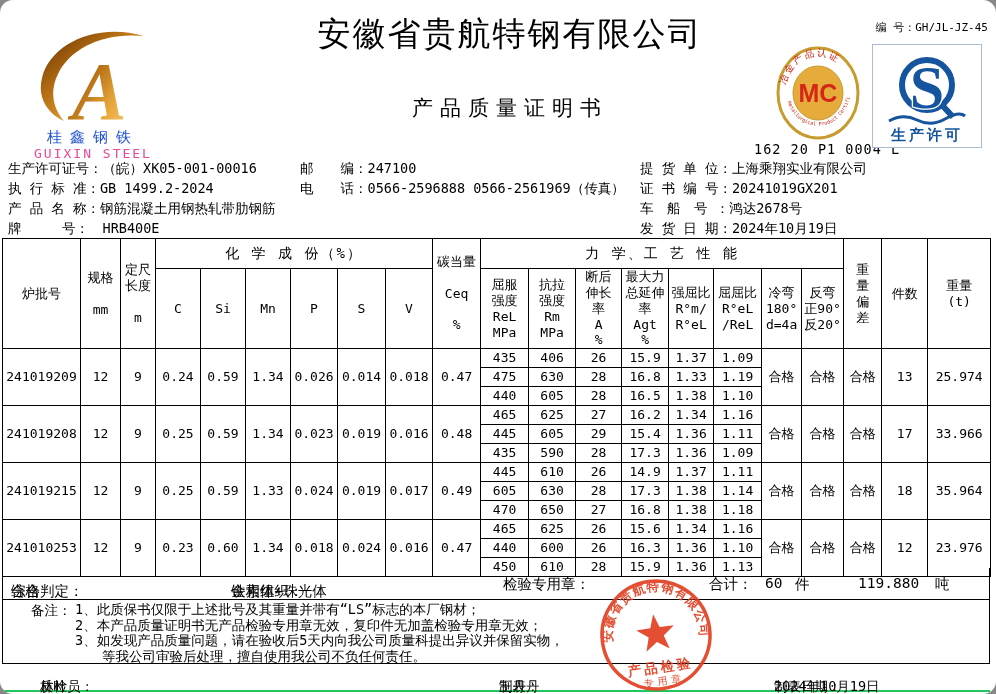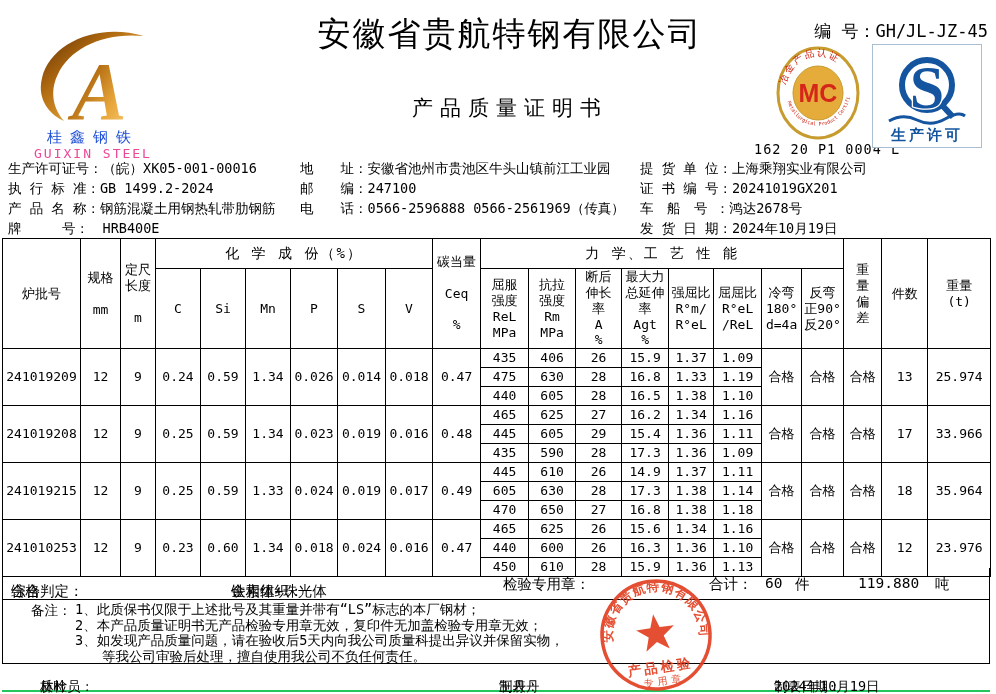--- a/index.html
+++ b/index.html
@@ -1,24 +1,24 @@
 <!DOCTYPE html>
 <html><head>
 <meta charset="utf-8">
 <style>
   * { box-sizing: border-box; margin: 0; padding: 0; }
   body { background: #888; font-family: "DejaVu Sans Mono", "Liberation Mono", monospace; }
-  .doc { position: relative; width: 996px; height: 694px; background: #fff; color: #000; overflow: hidden; }
+  .doc { position: relative; width: 996px; height: 694px; background: #fff; color: #000; overflow: hidden; border-radius: 13px; }
 
   
   .company-title { position: absolute; top: 12px; left: 250px; width: 520px; text-align: center;
     font-family: "Liberation Serif", "DejaVu Serif", serif; font-size: 33px; letter-spacing: 2px; white-space: nowrap; }
   .doc-title { position: absolute; top: 94px; left: 250px; width: 520px; text-align: center;
     font-family: "Liberation Serif", "DejaVu Serif", serif; font-size: 21px; letter-spacing: 7px; }
-  .serial { position: absolute; top: 20px; right: 8px; font-size: 17px; white-space: nowrap; }
+  .serial { position: absolute; top: 20px; right: 8px; font-size: 11px; white-space: nowrap; }
 
   .logo-wrap { position: absolute; left: 26px; top: 24px; width: 134px; }
   .logo-cn { position: absolute; left: 0; top: 104px; width: 134px; text-align: center;
     color: #1d4ed8; font-size: 15px; letter-spacing: 8px; white-space: nowrap; }
   .logo-en { position: absolute; left: 0; top: 122px; width: 134px; text-align: center;
     color: #ec4899; font-size: 13px; letter-spacing: 2px; white-space: nowrap; }
 
   .mc-badge { position: absolute; left: 776px; top: 46px; }
   .mc-number { position: absolute; left: 754px; top: 141px; font-size: 13.5px; letter-spacing: 1px; white-space: nowrap; }
   .qs-badge { position: absolute; left: 872px; top: 44px; width: 110px; height: 104px;
@@ -110,21 +110,20 @@
     </svg>
   </div>
 
   <div class="info-col col-left">
     <div class="info-line"><span>生产许可证号：</span><span>（皖）XK05-001-00016</span></div>
     <div class="info-line"><span>执 行 标 准：</span><span>GB 1499.2-2024</span></div>
     <div class="info-line"><span>产 品 名 称：</span><span>钢筋混凝土用钢热轧带肋钢筋</span></div>
     <div class="info-line"><span>牌　　　号：</span><span>　HRB400E</span></div>
   </div>
   <div class="info-col col-mid">
-    <div class="info-line"><span>地　　址：</span><span>安徽省池州市贵池区牛头山镇前江工业园</span></div>
     <div class="info-line"><span>邮　　编：</span><span>247100</span></div>
     <div class="info-line"><span>电　　话：</span><span>0566-2596888  0566-2561969（传真）</span></div>
   </div>
   <div class="info-col col-right">
     <div class="info-line"><span>提 货 单 位：</span><span>上海乘翔实业有限公司</span></div>
     <div class="info-line"><span>证 书 编 号：</span><span>20241019GX201</span></div>
     <div class="info-line"><span>车　船　号 ：</span><span>鸿达2678号</span></div>
     <div class="info-line"><span>发 货 日 期：</span><span>2024年10月19日</span></div>
   </div>
 

